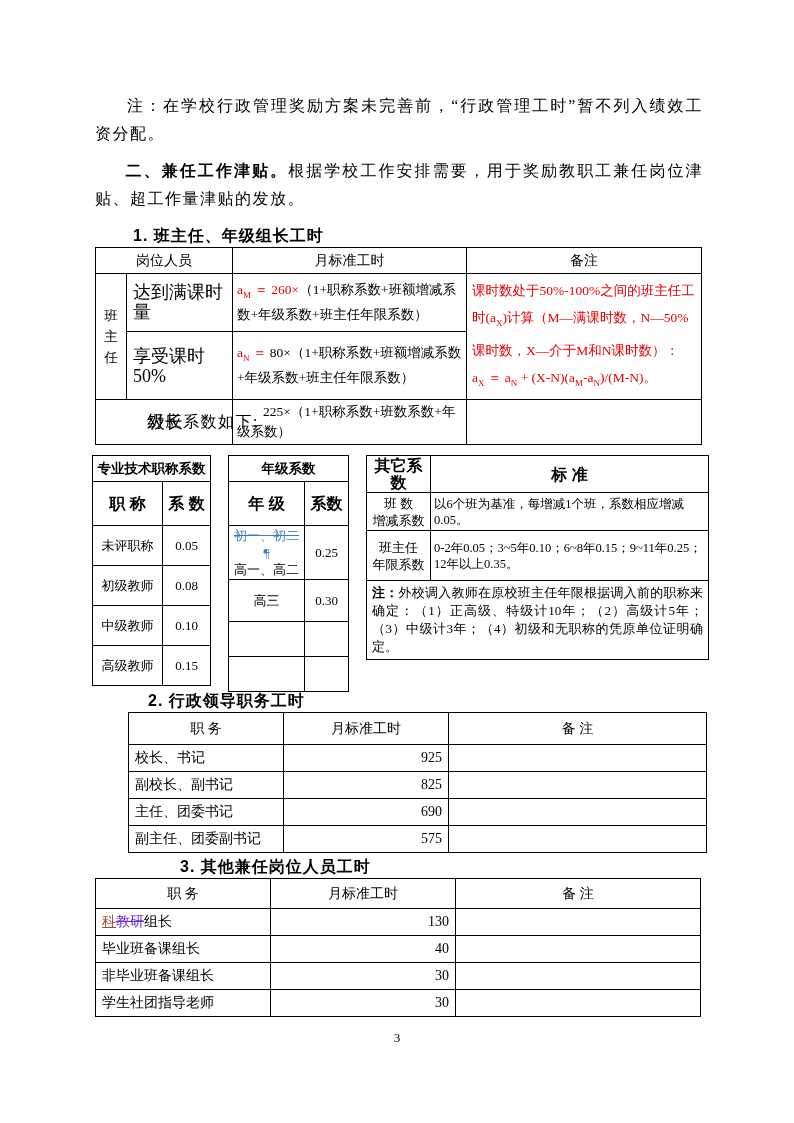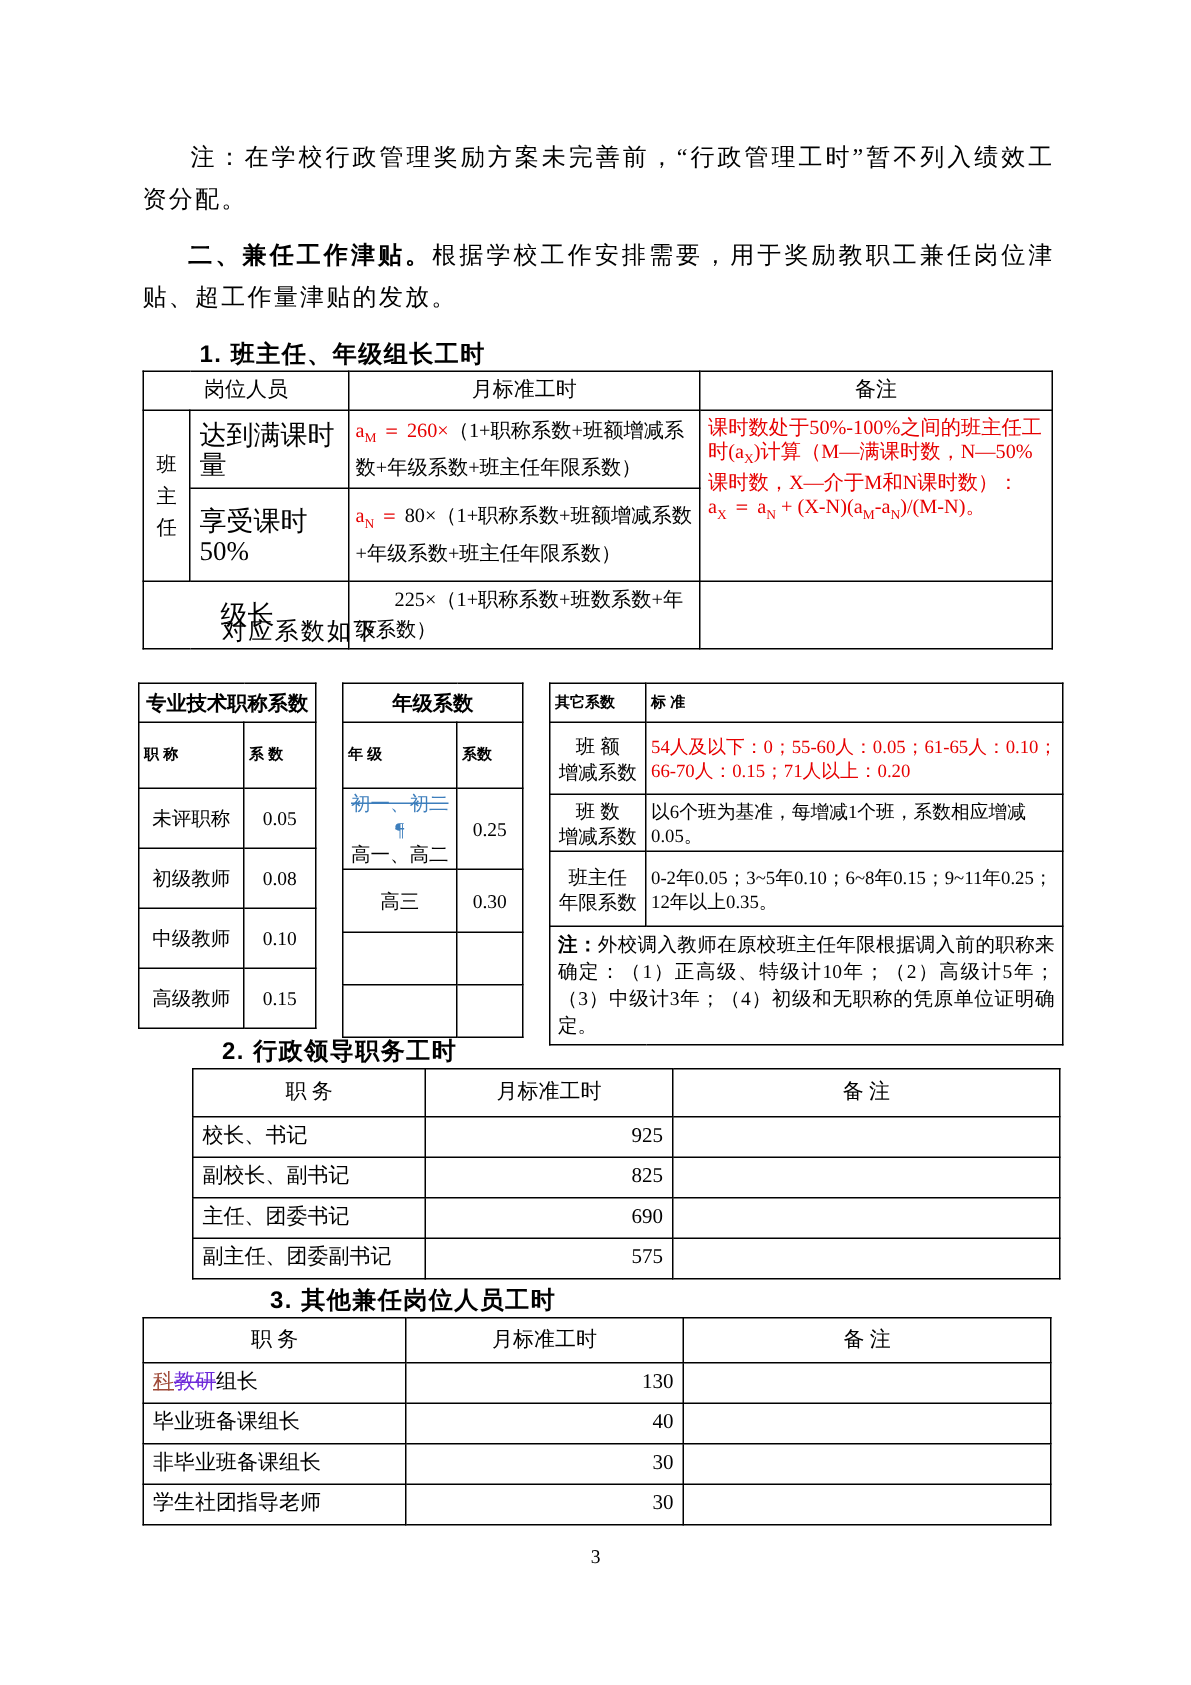--- a/index.html
+++ b/index.html
@@ -19,27 +19,27 @@
   .ins-brown { color:#9e4937; text-decoration:underline; }
   .del-brown { color:#6d28d9; text-decoration:line-through; }
   table { border-collapse:collapse; table-layout:fixed; }
   td, th { border:1px solid #000; font-weight:normal; overflow:hidden; }
   .t1 { font-size:13.5px; }
   .t1 td { padding:2px 4px; vertical-align:middle; line-height:20px; }
   .t1 .hdr { text-align:center; font-size:14px; }
   .t1 .vgroup { text-align:center; line-height:21px; word-break:break-all; padding:2px 7px; }
   .t1 .rolecell { font-size:18px; padding-left:6px; }
   .t1 .formula { text-align:left; }
-  .t1 .remark { vertical-align:top; line-height:16px; font-size:13.5px; padding:3px 5px; }
+  .t1 .remark { vertical-align:top; line-height:27px; font-size:13.5px; padding:3px 5px; }
   .t1 .frm3 { text-indent:26px; }
   sub { font-size:9px; }
   .coef { font-size:13px; }
   .coef td { padding:1px 3px; line-height:17px; }
   .coef .title { text-align:center; font-weight:bold; font-size:13.5px; font-family:"Liberation Sans","DejaVu Sans",sans-serif; }
-  .coef .sub { font-weight:bold; font-size:10px; font-family:"Liberation Sans","DejaVu Sans",sans-serif; }
+  .coef .sub { text-align:center; font-weight:bold; font-size:16px; font-family:"Liberation Sans","DejaVu Sans",sans-serif; }
   .coef .lab { text-align:center; }
   .coef .val { text-align:center; }
   .coef .std { text-align:left; font-size:12.5px; line-height:16px; }
   .coef .notecell { text-align:justify; font-size:13px; line-height:18px; padding:3px 5px; }
   .plain { font-size:14px; }
   .plain td { padding:2px 6px; line-height:22px; }
   .plain .hdr { text-align:center; }
   .plain .val { text-align:right; }
   .h-num { font-size:16px; font-weight:bold; font-family:"Liberation Sans","DejaVu Sans",sans-serif; letter-spacing:1px; }
   .pageno { font-size:13px; text-align:center; width:100%; }
@@ -168,24 +168,20 @@
   <table class="abs coef" style="left:366px; top:455px; width:342px;">
     <colgroup>
         <col style="width:64px">
         <col style="width:278px">
       </colgroup>
     <tbody>
         <tr style="height:26px">
       <td class="sub">其它系数</td>
       <td class="sub">标  准</td>
     </tr>
-    <tr style="height:48px">
-      <td class="lab"><span>班 额</span><br><span>增减系数</span></td>
-      <td class="std red">54人及以下：0；55-60人：0.05；61-65人：0.10；66-70人：0.15；71人以上：0.20</td>
-    </tr>
     <tr style="height:38px">
       <td class="lab"><span>班 数</span><br><span>增减系数</span></td>
       <td class="std">以6个班为基准，每增减1个班，系数相应增减0.05。</td>
     </tr>
     <tr style="height:50px">
       <td class="lab"><span>班主任</span><br><span>年限系数</span></td>
       <td class="std">0-2年0.05；3~5年0.10；6~8年0.15；9~11年0.25；12年以上0.35。</td>
     </tr>
     <tr style="height:68px">
       <td class="notecell" colspan="2">

